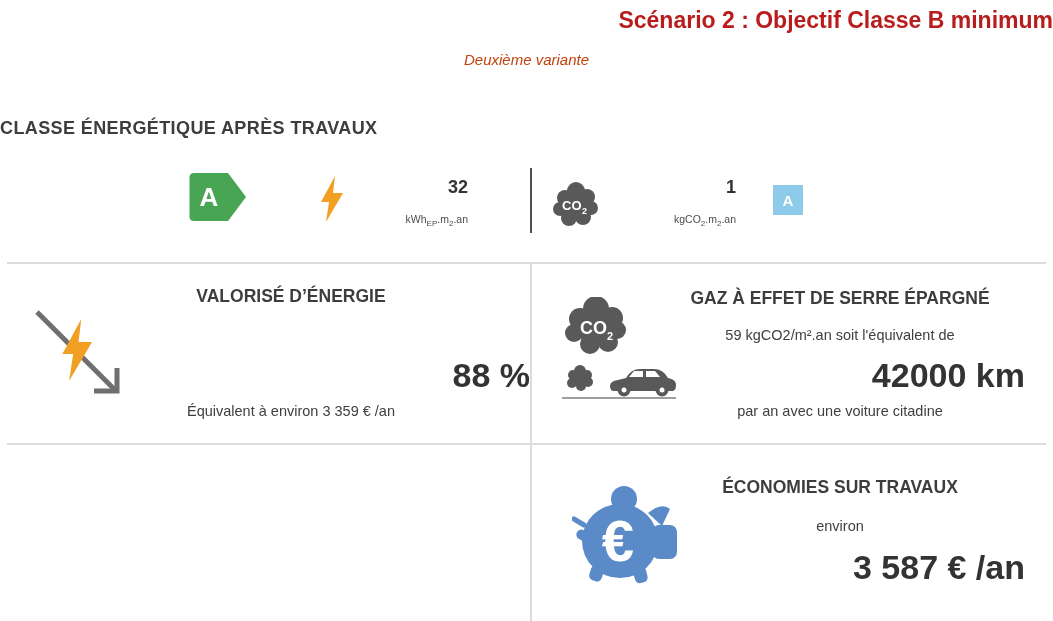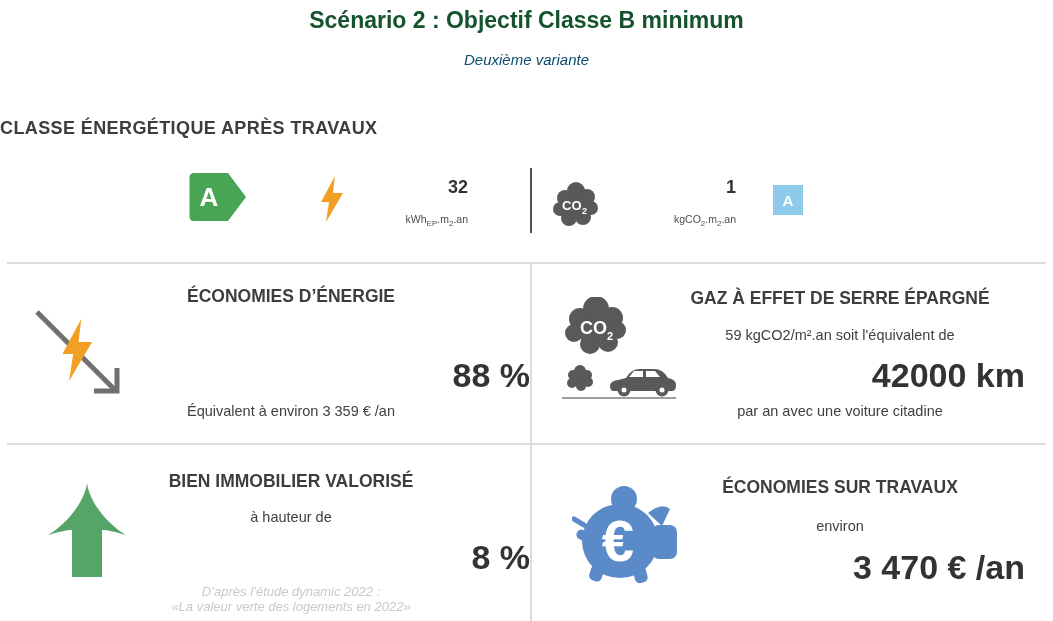--- a/index.html
+++ b/index.html
@@ -1,24 +1,24 @@
 <!DOCTYPE html>
 <html><head>
 <meta charset="utf-8">
 <style>
   html,body { margin:0; padding:0; background:#fff; }
   .page {
     position:relative; width:1053px; height:621px; background:#ffffff;
     font-family:"Liberation Sans", sans-serif; overflow:hidden;
   }
   
-  .main-title { position:absolute; top:7px; left:0; width:100%; text-align:center;
-    font-size:23px; font-weight:bold; color:#14532d; }
+  .main-title { position:absolute; top:7px; left:0; width:100%; text-align:right;
+    font-size:23px; font-weight:bold; color:#b91c1c; }
   .subtitle { position:absolute; top:51px; left:0; width:100%; text-align:center;
-    font-size:15px; font-style:italic; color:#0c4a6e; }
+    font-size:15px; font-style:italic; color:#c2410c; }
   .section-heading { position:absolute; top:118px; left:0; width:100%; text-align:left;
     font-size:18px; font-weight:bold; color:#3d3d3d; letter-spacing:.4px; }
 
   
   .class-badge { position:absolute; left:188px; top:172px; }
   .bolt-small  { position:absolute; left:320px; top:176px; }
   .co2-small   { position:absolute; left:553px; top:181px; }
   .stat { position:absolute; text-align:right; width:100px; }
   .stat-energy { left:368px; top:177px; }
   .stat-co2    { left:636px; top:177px; }
@@ -110,21 +110,21 @@
   <div class="vline"></div>
 
   <div class="quad quad-tl">
     <div class="icon-box" style="left:28px; top:37px;">
       <svg width="105" height="105" viewBox="0 0 105 105">
         <line x1="9" y1="11" x2="87" y2="89" stroke="#6f6f6f" stroke-width="5"></line>
         <polyline points="66,90 89,90 89,67" fill="none" stroke="#6f6f6f" stroke-width="5"></polyline>
         <path d="M15,0 L1,26 H9 L6,46 L23,17 H13 Z" transform="translate(33,18) scale(1.35)" fill="#f1a023"></path>
       </svg>
     </div>
-    <div class="q-title tx-l" style="top:22px;">ÉCONOMIES D’ÉNERGIE</div>
+    <div class="q-title tx-l" style="top:22px;">VALORISÉ D’ÉNERGIE</div>
     <div class="q-value tx-l" style="top:92px;">88 %</div>
     <div class="q-line tx-l" style="top:139px;">Équivalent à environ 3 359 € /an</div>
   </div>
 
   <div class="quad quad-tr">
     <div class="icon-box" style="left:28px; top:33px;">
       <svg width="118" height="108" viewBox="0 0 118 108">
         <g fill="#595959">
           <circle cx="36" cy="30" r="19"></circle>
             <circle cx="20" cy="22" r="11"></circle>
@@ -155,47 +155,35 @@
         </g>
         <rect x="2" y="100" width="114" height="2" fill="#9e9e9e"></rect>
       </svg>
     </div>
     <div class="q-title tx-r" style="top:24px;">GAZ À EFFET DE SERRE ÉPARGNÉ</div>
     <div class="q-line tx-r" style="top:63px;">59 kgCO2/m².an soit l'équivalent de</div>
     <div class="q-value tx-r" style="top:92px;">42000 km</div>
     <div class="q-line tx-r" style="top:139px;">par an avec une voiture citadine</div>
   </div>
 
-  <div class="quad quad-bl">
-    <div class="icon-box" style="left:43px; top:36px;">
-      <svg width="88" height="98" viewBox="0 0 88 98">
-        <path d="M44,2 C42,20 24,43 5,54 C15,51 24,49 29,49 L29,96 L59,96 L59,49 C64,49 73,51 83,54 C64,43 46,20 44,2 Z" fill="#54a567"></path>
-      </svg>
-    </div>
-    <div class="q-title tx-l" style="top:26px;">BIEN IMMOBILIER VALORISÉ</div>
-    <div class="q-line tx-l" style="top:64px;">à hauteur de</div>
-    <div class="q-value tx-l" style="top:93px;">8 %</div>
-    <div class="q-foot tx-l" style="top:139px;">D’après l’étude dynamic 2022 :</div>
-    <div class="q-foot tx-l" style="top:154px;">«La valeur verte des logements en 2022»</div>
-  </div>
 
   <div class="quad quad-br">
     <div class="icon-box" style="left:40px; top:30px;">
       <svg width="105" height="110" viewBox="0 0 105 110">
         <g fill="#5a8ac8">
           <circle cx="52" cy="24" r="13"></circle>
           <path d="M12,50 L2,44" stroke="#5a8ac8" stroke-width="5" stroke-linecap="round" fill="none"></path>
           <rect x="4" y="56" width="16" height="10" rx="5" transform="rotate(28 12 61)"></rect>
           <rect x="18" y="90" width="13" height="16" rx="5" transform="rotate(18 24 98)"></rect>
           <rect x="62" y="92" width="13" height="16" rx="5" transform="rotate(-14 68 100)"></rect>
           <path d="M76,38 q14,-11 22,-4 l-8,17 z"></path>
           <rect x="80" y="50" width="25" height="34" rx="7"></rect>
           <ellipse cx="48" cy="66" rx="38" ry="37"></ellipse>
         </g>
         <text x="46" y="86" text-anchor="middle" font-size="58" font-weight="bold" fill="#ffffff">€</text>
       </svg>
     </div>
     <div class="q-title tx-r" style="top:32px;">ÉCONOMIES SUR TRAVAUX</div>
     <div class="q-line tx-r" style="top:73px;">environ</div>
-    <div class="q-value tx-r" style="top:103px;">3 470 € /an</div>
+    <div class="q-value tx-r" style="top:103px;">3 587 € /an</div>
   </div>
 
 </div>
 
 </body></html>

